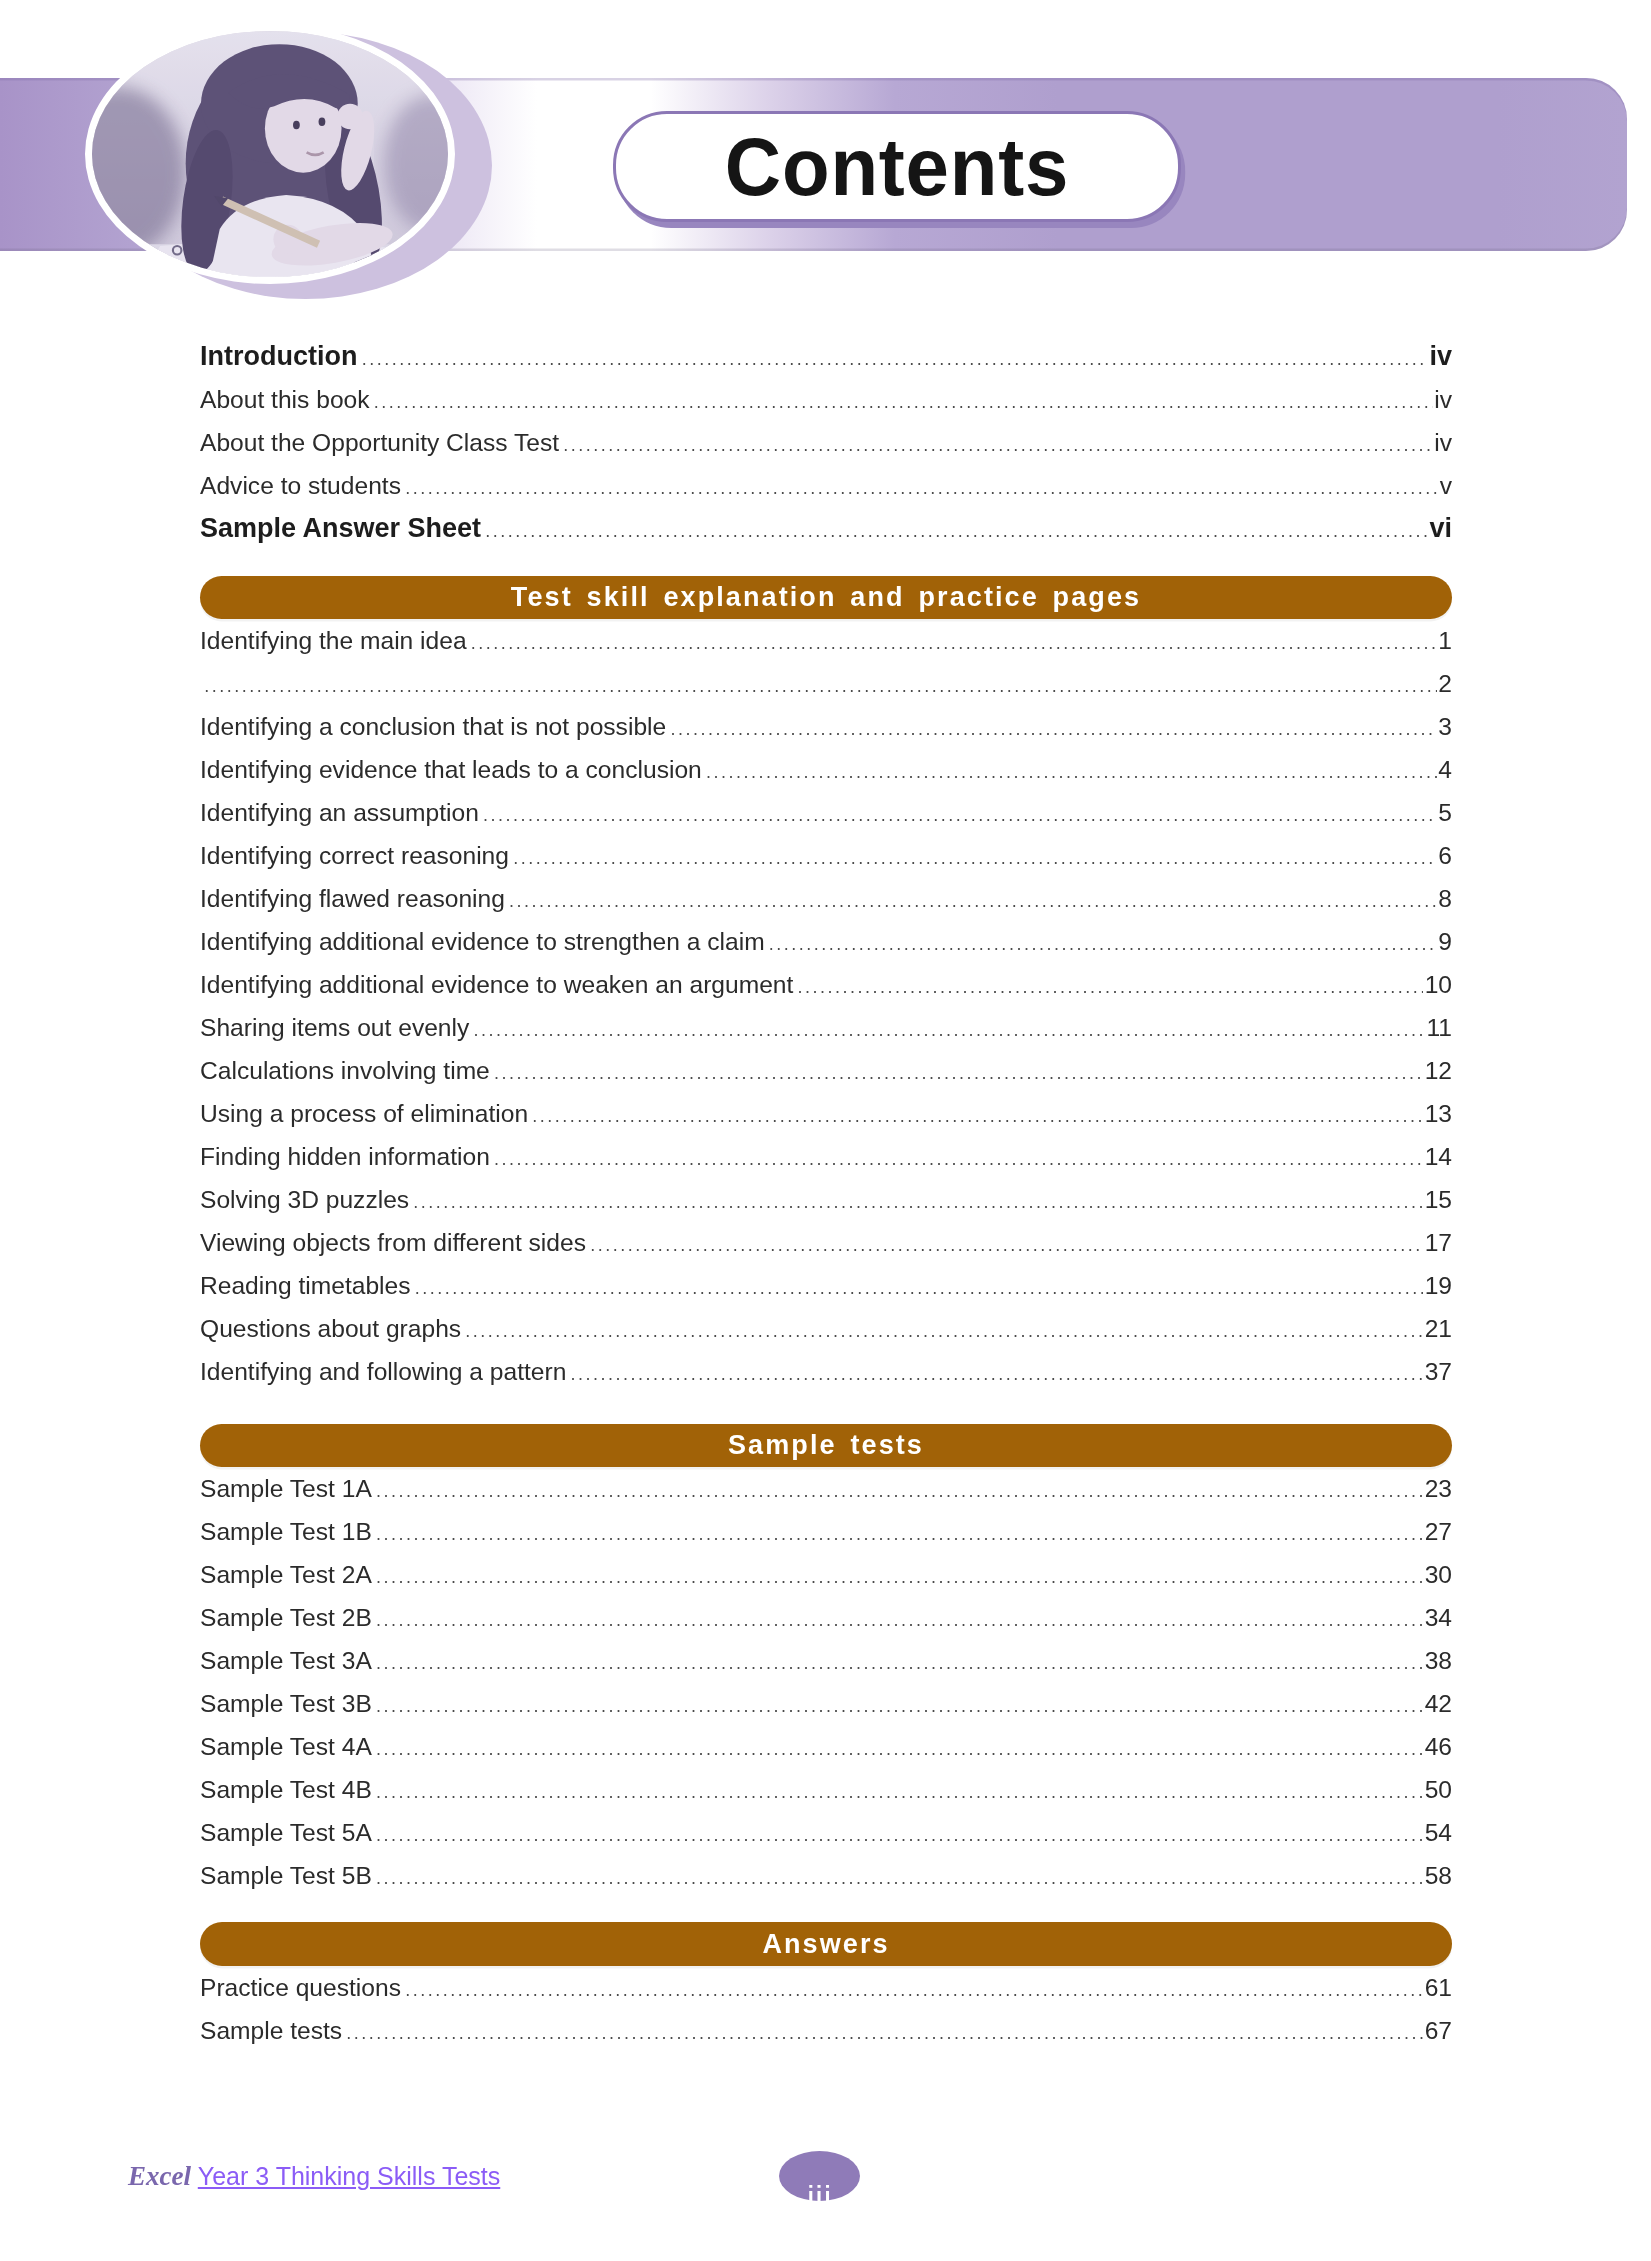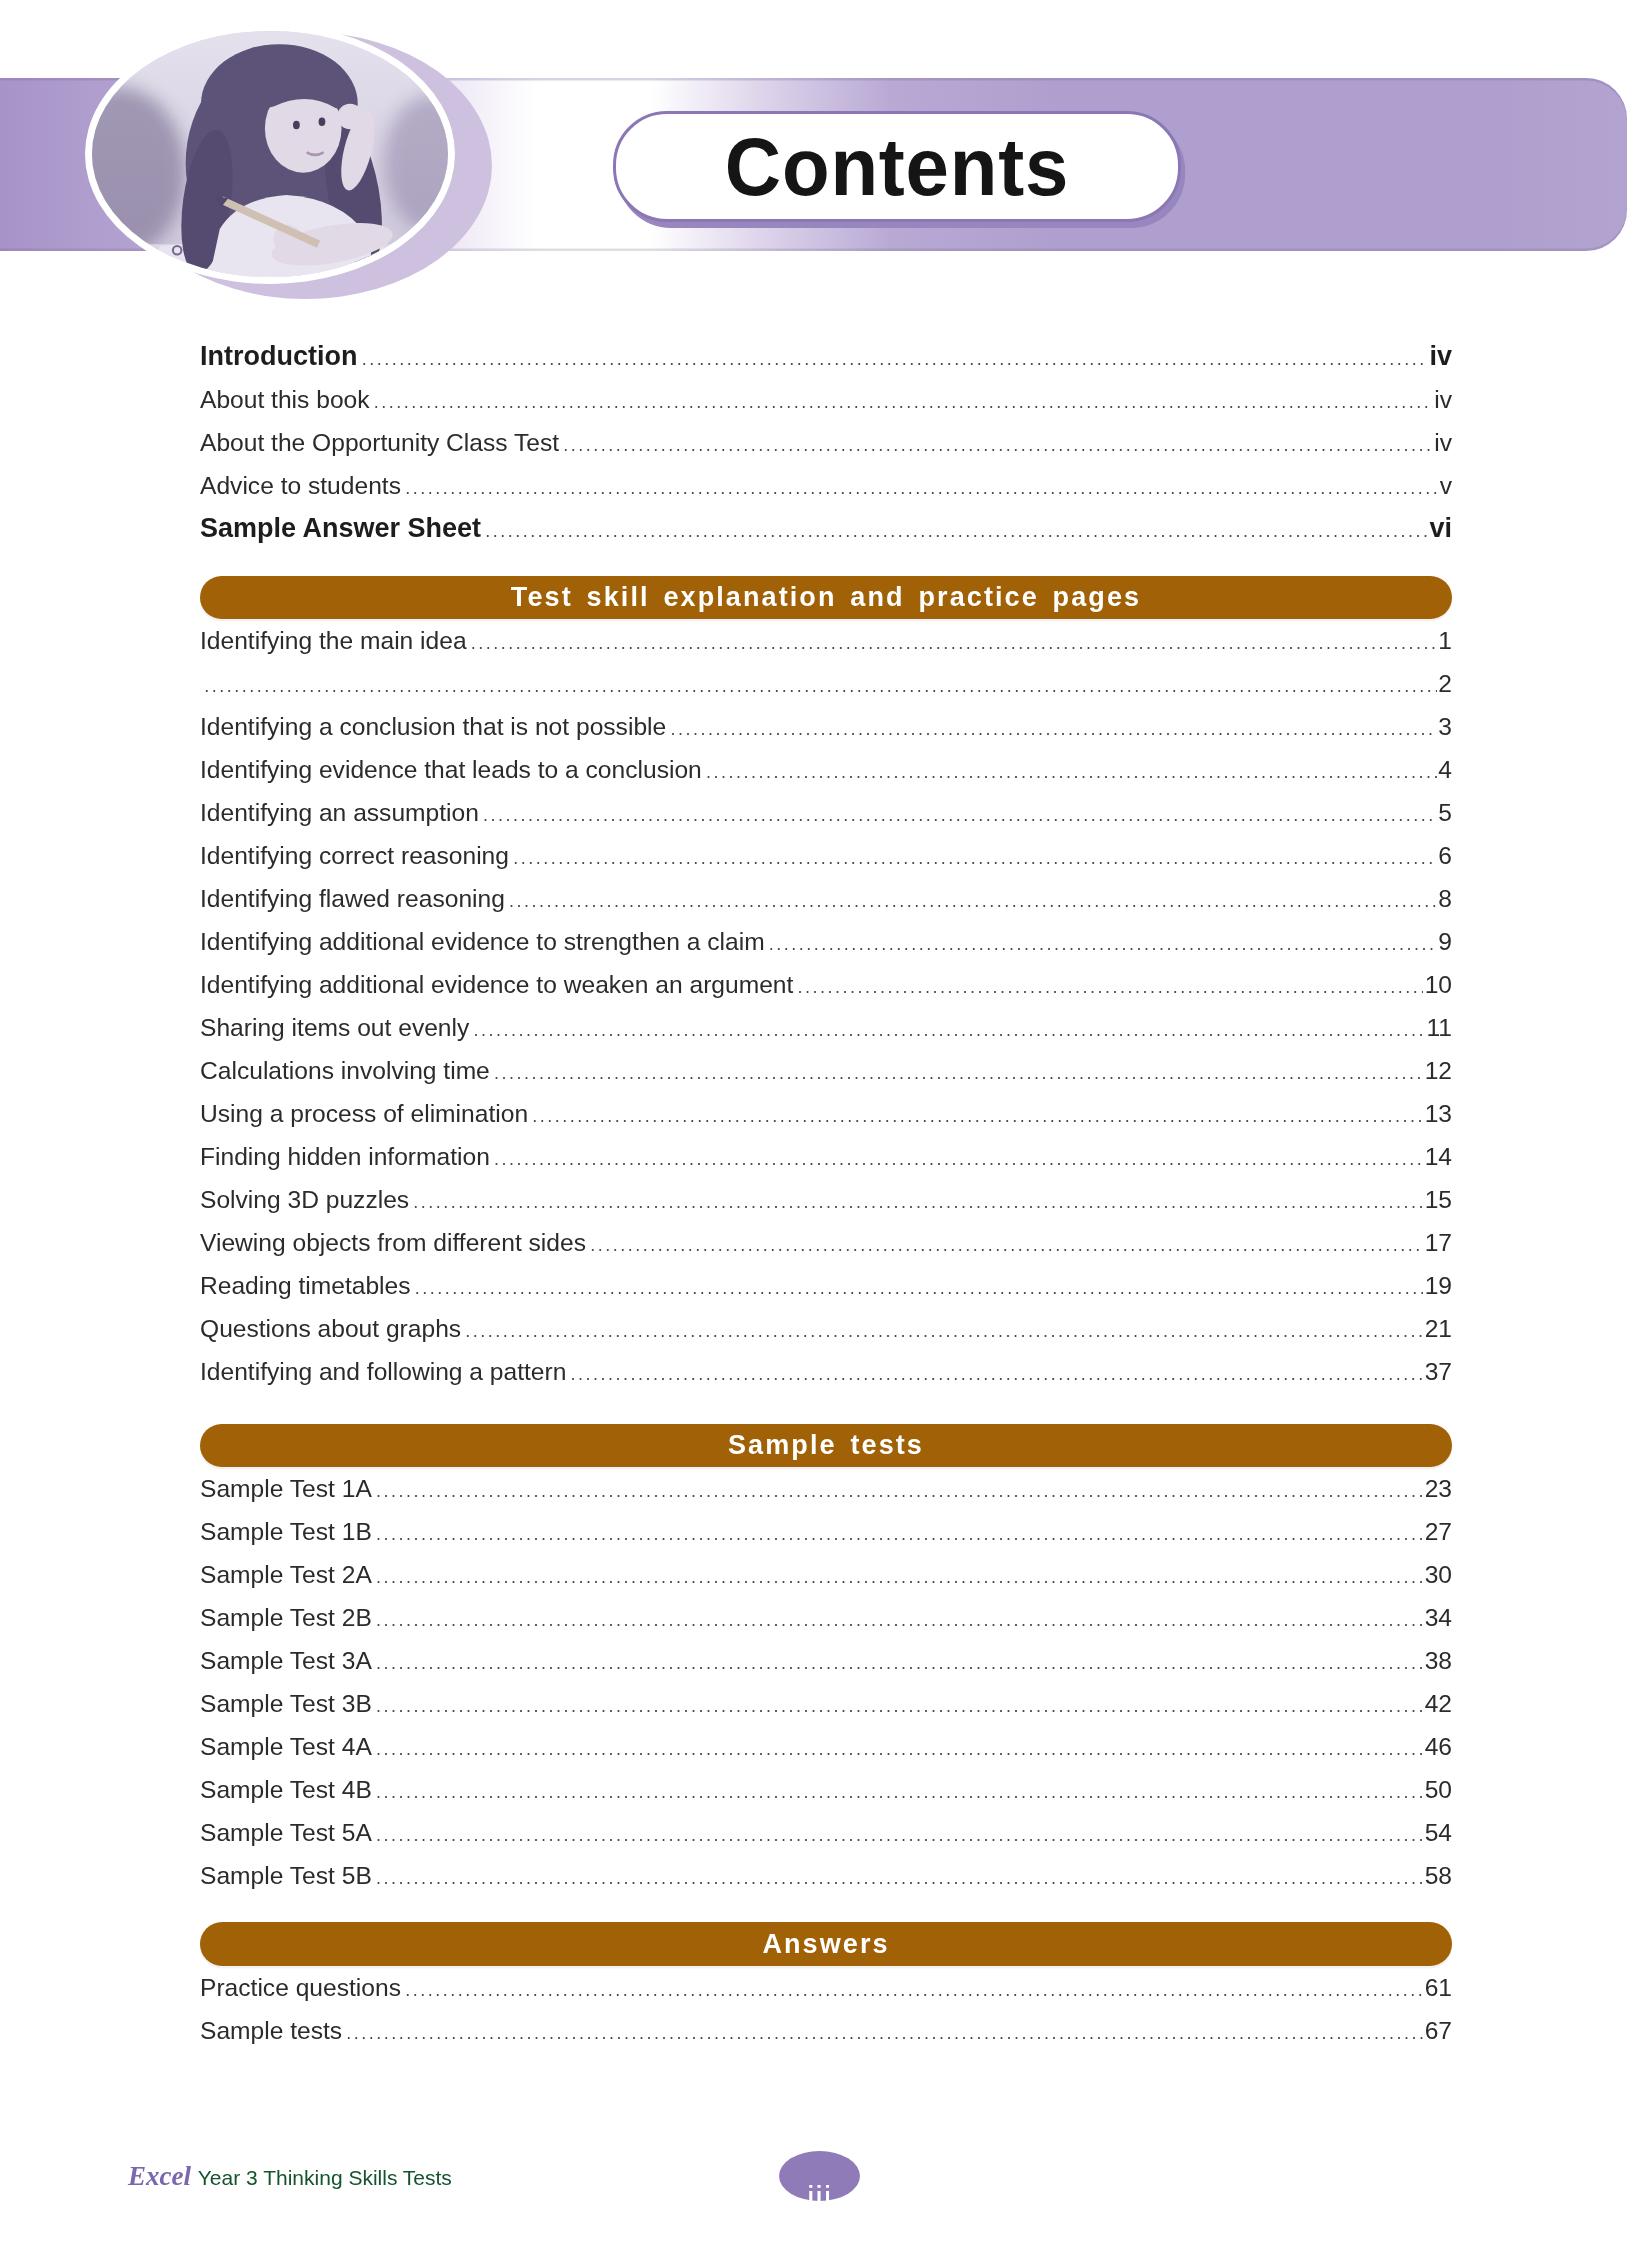--- a/index.html
+++ b/index.html
@@ -52,21 +52,21 @@
   .list-c{margin-top:18px;}
   .list-c .row{height:43px;line-height:43px;}
   .bar-3{margin-top:25.5px;height:44px;}
   .list-d{margin-top:6px;}
   .list-d .row{height:43px;line-height:43px;}
 
   
   .footer-brand{position:absolute;left:128px;top:2159px;line-height:34px;white-space:nowrap;}
   .footer-brand .brand{font-family:"Liberation Serif",serif;font-style:italic;font-weight:700;
                        font-size:27px;color:#7a67ad;}
-  .footer-brand .series{font-size:21px;color:#14532d;padding-left:6.8px;}
+  .footer-brand .series{font-size:25px;color:#8b5cf6;padding-left:6.8px;text-decoration:underline;}
   .folio{position:absolute;left:779px;top:2151px;width:81px;height:50px;border-radius:50%;
          background:#8f7bb8;display:flex;align-items:center;justify-content:center;}
   .folio span{color:#ffffff;font-weight:400;font-size:34px;letter-spacing:0.8px;line-height:1;
               transform:translateY(-0.8px);margin-top:44px;}
 </style>
 </head>
 <body>
 
 <div class="page">
 

